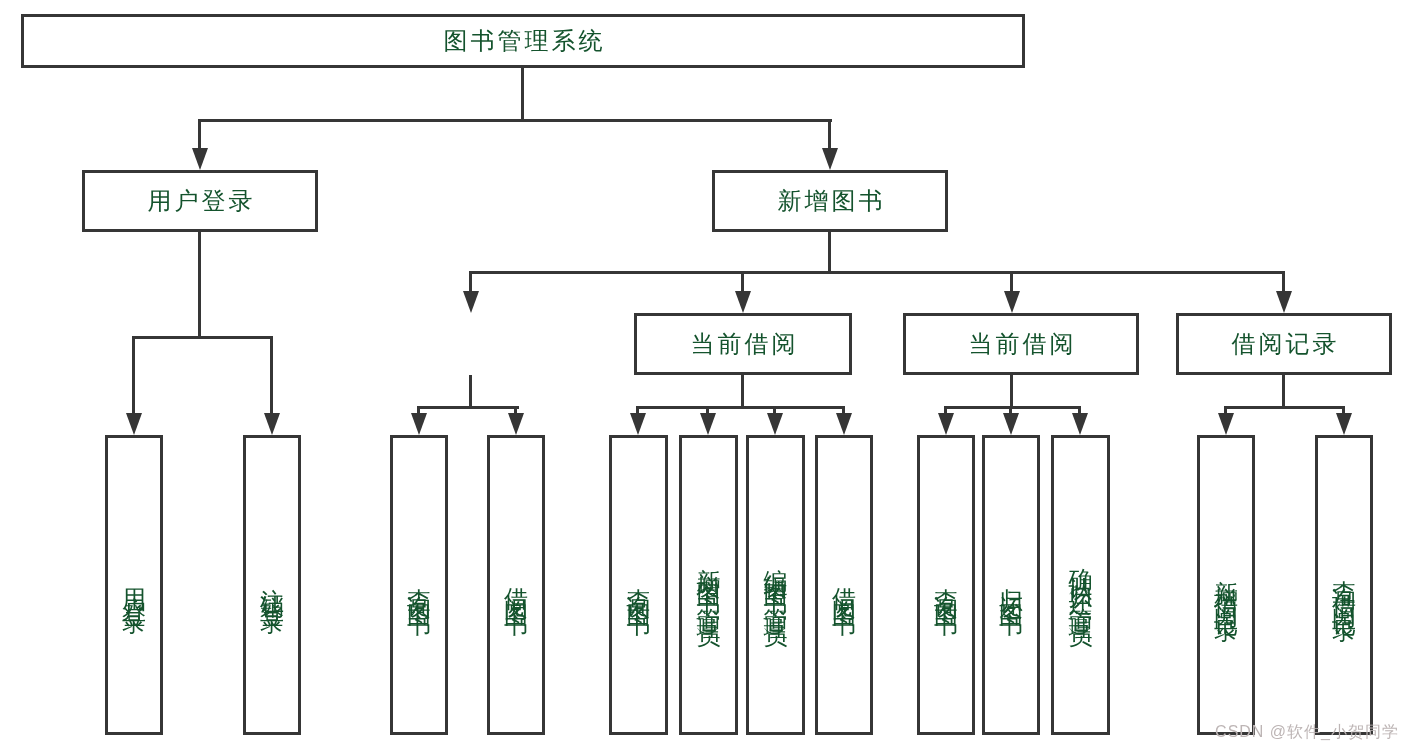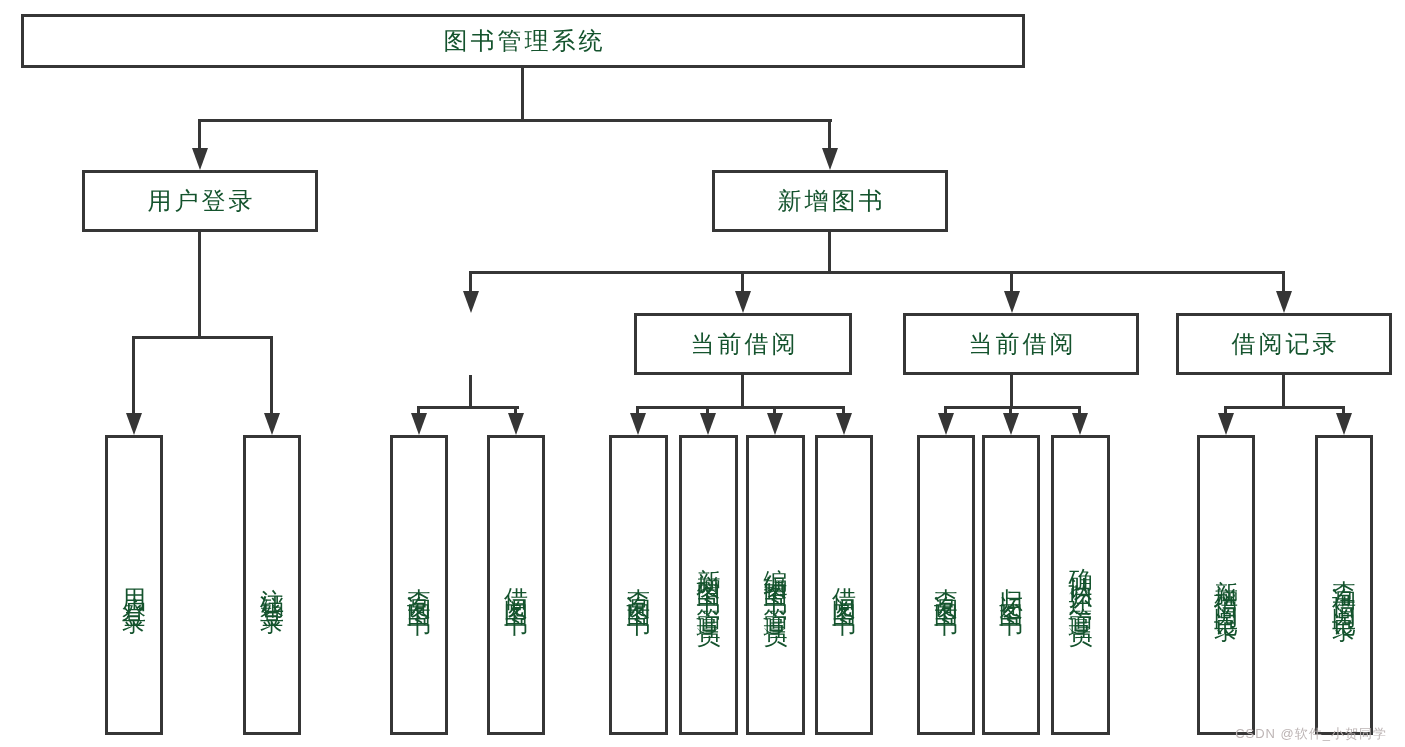--- a/index.html
+++ b/index.html
@@ -18,22 +18,22 @@
     font-size:24px; letter-spacing:8px; text-indent:0; line-height:1;
   }
   .vline { position:absolute; width:3px; background:#363636; }
   .hline { position:absolute; height:3px; background:#363636; }
   .arrow {
     position:absolute; width:0; height:0;
     border-left:8px solid transparent; border-right:8px solid transparent;
     border-top:22px solid #363636;
   }
   .watermark {
-    position:absolute; right:18px; bottom:4px;
-    color:#bdb5b5; font-size:13px; letter-spacing:1px;
+    position:absolute; right:6px; bottom:4px;
+    color:#bdb5b5; font-size:16px; letter-spacing:1px;
   }
 </style>
 </head>
 <body>
 
 <div id="canvas">
 
   <div class="node" style="left:21px; top:14px; width:1004px; height:54px;">图书管理系统</div>
 
   <div class="node" style="left:82px; top:170px; width:236px; height:62px;">用户登录</div>

